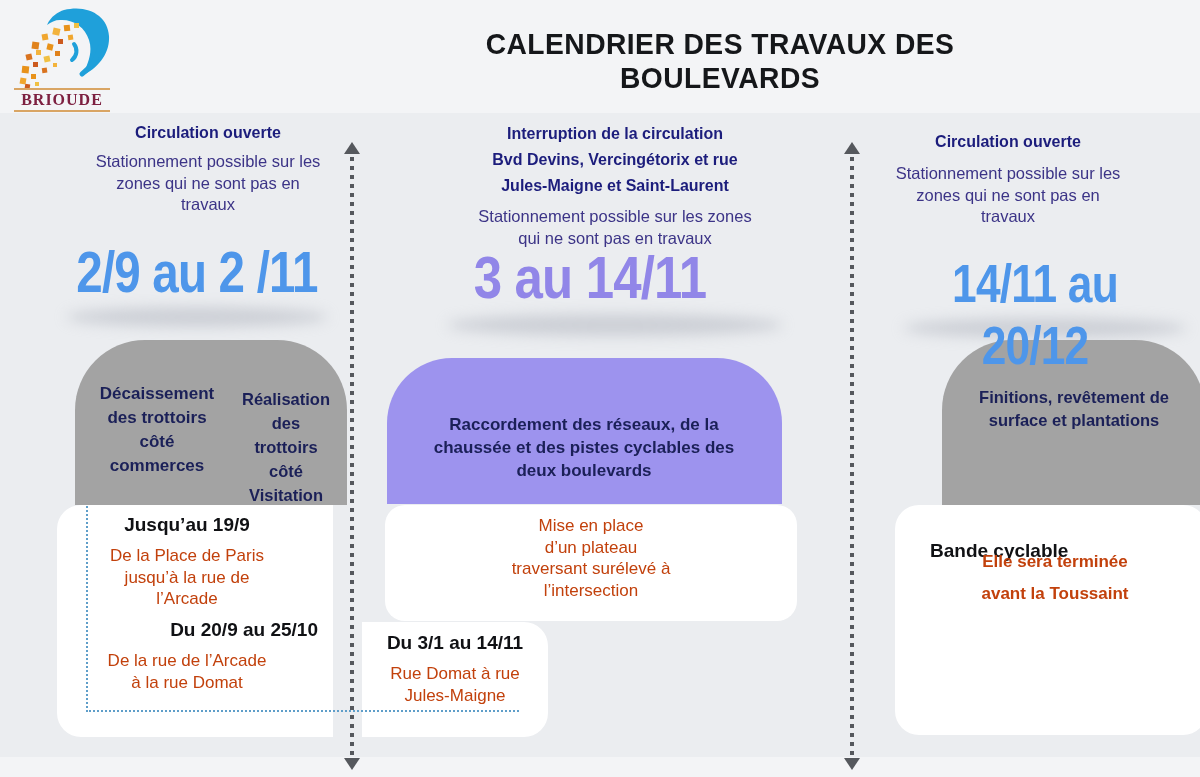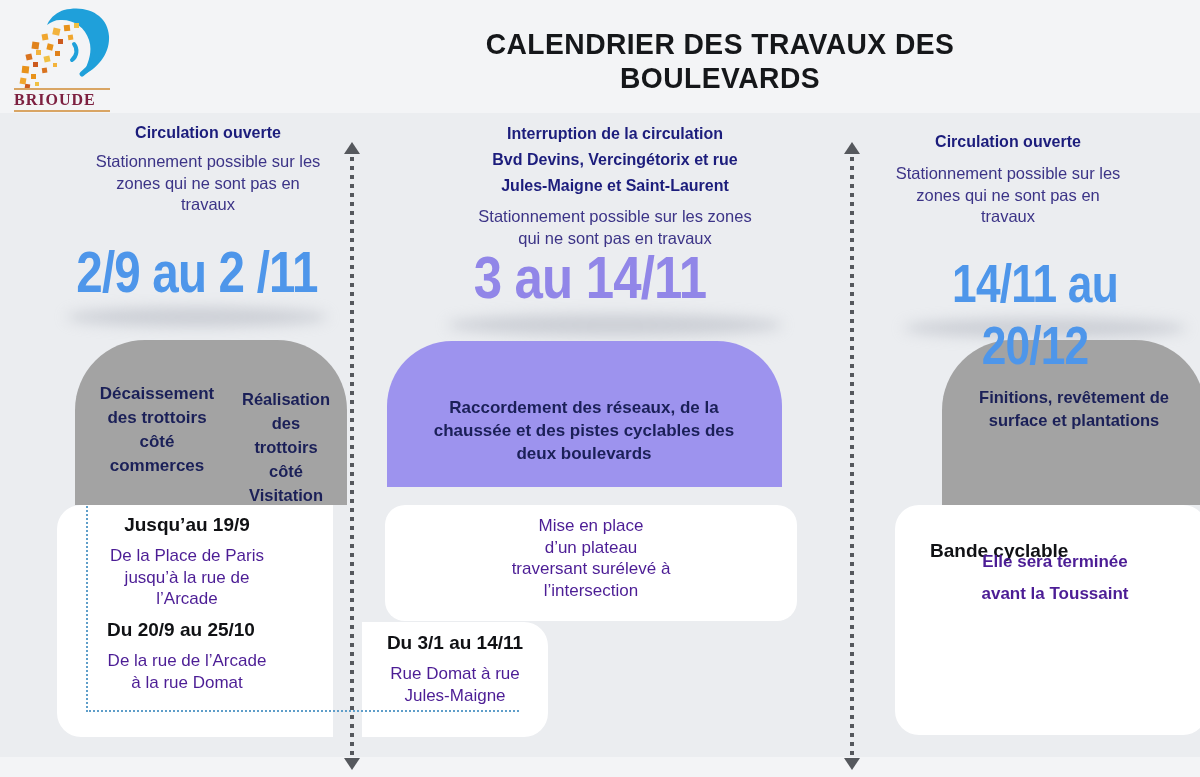--- a/index.html
+++ b/index.html
@@ -14,21 +14,21 @@
   .pre{white-space:pre-line;}
   .center{text-align:center;}
 
   
   .page-title{left:360px;top:27px;width:720px;text-align:center;
     font-size:30px;font-weight:bold;color:#15171a;letter-spacing:.5px;
     transform:scaleX(.94);}
 
   
   .logo{left:12px;top:6px;width:104px;height:112px;}
-  .logo-text{position:absolute;left:2px;top:82px;width:96px;
+  .logo-text{position:absolute;left:2px;top:82px;width:96px;text-align:center;
     font-family:"Liberation Serif",serif;font-weight:bold;font-size:16px;
     color:#7d2040;letter-spacing:1px;
     border-top:2px solid #d9a564;border-bottom:2px solid #d9a564;padding:1px 0;}
 
   
   .col-heading{font-size:16px;font-weight:bold;color:#1c1d7c;line-height:26px;}
   .col-sub{font-size:16.5px;color:#3c3487;line-height:21.5px;}
 
   
   .period{font-weight:bold;letter-spacing:-1px;}
@@ -38,21 +38,21 @@
   .shadow{background:#aeb2bc;border-radius:50%;filter:blur(7px);opacity:.5;}
 
   
   .shape{border-radius:70px 70px 0 0;}
   .shape-blue{background:#a3a3a3;}
   .shape-purple{background:#9d93ee;border-radius:65px 65px 0 0;}
   .phase-text{font-weight:bold;color:#1b2058;text-align:center;white-space:pre-line;}
 
   .card{background:#ffffff;}
   .detail-title{font-weight:bold;font-size:19px;color:#101114;}
-  .detail-text{font-size:17px;color:#4c1d95;line-height:21.5px;text-align:center;}
+  .detail-text{font-size:17px;color:#c2410c;line-height:21.5px;text-align:center;}
 
   
   .vdots{width:4px;background-image:repeating-linear-gradient(to bottom,#55585d 0 4px,transparent 4px 9px);z-index:30;}
   .arrow-up{width:0;height:0;border-left:8px solid transparent;border-right:8px solid transparent;
     border-bottom:12px solid #55585d;z-index:30;}
   .arrow-down{width:0;height:0;border-left:8px solid transparent;border-right:8px solid transparent;
     border-top:12px solid #55585d;z-index:30;}
   .blue-dotted{border-left:2px dotted #5f9ec9;border-bottom:2px dotted #5f9ec9;z-index:25;}
   .txt{z-index:20;}
 </style>
@@ -112,35 +112,35 @@
 trottoirs
 côté
 Visitation</div>
   </div>
 
   <div class="abs card" style="left:57px;top:505px;width:276px;height:232px;border-radius:24px 0 0 24px;z-index:15;"></div>
   <div class="abs txt detail-title center" style="left:62px;top:514px;width:250px;">Jusqu’au 19/9</div>
   <div class="abs txt detail-text center pre" style="left:62px;top:545px;width:250px;">De la Place de Paris
 jusqu’à la rue de
 l’Arcade</div>
-  <div class="abs txt detail-title center" style="left:56px;top:619px;width:250px;">Du 20/9 au 25/10</div>
+  <div class="abs txt detail-title center" style="left:68px;top:619px;width:250px;text-align:right;">Du 20/9 au 25/10</div>
   <div class="abs txt detail-text center pre" style="left:62px;top:650px;width:250px;">De la rue de l’Arcade
 à la rue Domat</div>
 
   <div class="abs blue-dotted" style="left:86px;top:506px;width:431px;height:204px;"></div>
 
   <div class="abs txt col-heading center pre" style="left:428px;top:121px;width:374px;">Interruption de la circulation
 Bvd Devins, Vercingétorix et rue
 Jules-Maigne et Saint-Laurent</div>
   <div class="abs txt col-sub center pre" style="left:448px;top:206px;width:334px;">Stationnement possible sur les zones
 qui ne sont pas en travaux</div>
   <div class="abs txt period period-purple center" style="left:410px;top:243px;width:360px;font-size:60px;transform:scaleX(.85);">3 au 14/11</div>
   <div class="abs shadow" style="left:447px;top:314px;width:336px;height:22px;"></div>
 
-  <div class="abs shape-purple" style="left:387px;top:341px;width:395px;height:146px;z-index:10;">
+  <div class="abs shape-purple" style="left:387px;top:358px;width:395px;height:146px;z-index:10;">
     <div class="abs phase-text" style="left:22px;top:55px;width:350px;font-size:17px;line-height:23px;">Raccordement des réseaux, de la
 chaussée et des pistes cyclables des
 deux boulevards</div>
   </div>
 
   <div class="abs card" style="left:385px;top:505px;width:412px;height:116px;border-radius:20px;z-index:15;"></div>
   <div class="abs txt detail-text center pre" style="left:405px;top:515px;width:372px;">Mise en place
 d’un plateau
 traversant surélevé à
 l’intersection</div>

